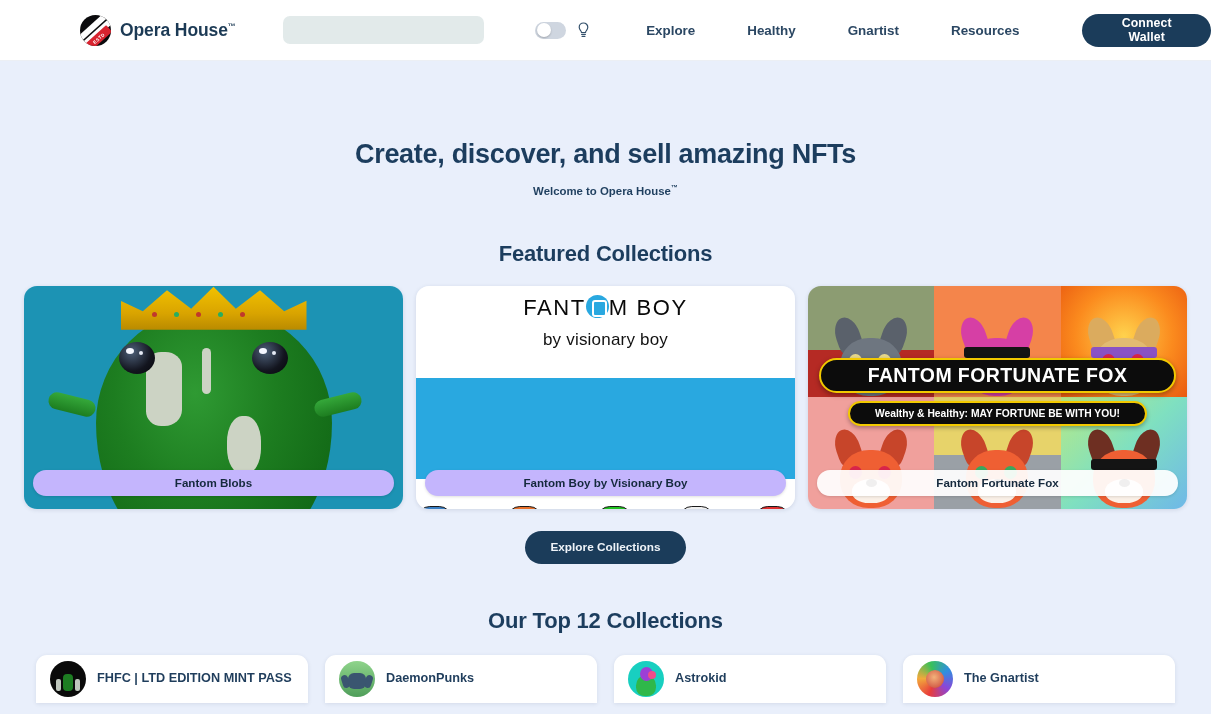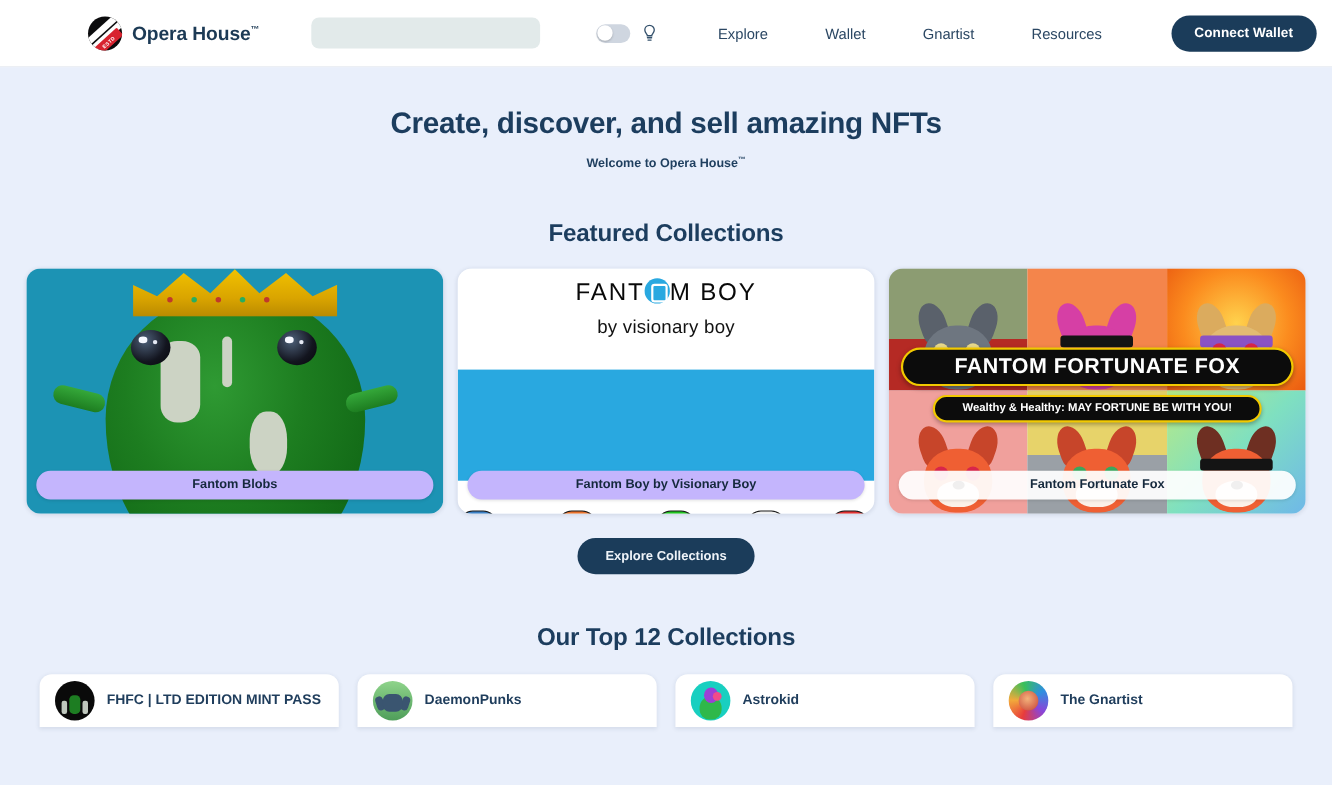--- a/index.html
+++ b/index.html
@@ -129,21 +129,21 @@
   .nav {
     display: flex;
     align-items: center;
     gap: 52px;
     margin-left: 56px;
   }
   .nav a {
     font-size: 13.4px;
     color: #2b4763;
     text-decoration: none;
-    font-weight: 400;
+    font-weight: 700;
     white-space: nowrap;
     cursor: pointer;
   }
 
   .connect-btn {
     margin-left: 63px;
     background: #1b3c5a;
     color: #ffffff;
     border: none;
     border-radius: 19px;
@@ -152,21 +152,21 @@
     font-size: 12.3px;
     font-weight: bold;
     cursor: pointer;
     letter-spacing: .1px;
     font-family: "Liberation Sans", sans-serif;
   }
 
   
   .page { width: 100%; background: #e9effb; }
 
-  .hero { text-align: center; padding-top: 36px; }
+  .hero { text-align: center; padding-top: 78px; }
   .hero h1 {
     font-size: 27px;
     color: #1c3d5e;
     font-weight: bold;
     letter-spacing: -0.3px;
   }
   .hero .sub {
     margin-top: 14px;
     font-size: 11.4px;
     color: #1f3f5f;
@@ -423,21 +423,21 @@
     <span class="bulb-icon">
       <svg width="13" height="17" viewBox="0 0 13 17" fill="none">
         <path d="M6.5 1C4 1 2.2 2.9 2.2 5.3c0 1.7 1 2.8 1.7 3.7.4.5.6.9.6 1.5h4c0-.6.2-1 .6-1.5.7-.9 1.7-2 1.7-3.7C10.8 2.9 9 1 6.5 1z" stroke="#33506b" stroke-width="1.2"></path>
         <path d="M4.6 12.3h3.8M5.1 14.4h2.8" stroke="#33506b" stroke-width="1.2" stroke-linecap="round"></path>
       </svg>
     </span>
   </div>
 
   <nav class="nav">
     <a>Explore</a>
-    <a>Wallet</a>
+    <a>Healthy</a>
     <a>Gnartist</a>
     <a>Resources</a>
   </nav>
 
   <button class="connect-btn">Connect Wallet</button>
 </div>
 
 <div class="page">
 
   <div class="hero">

